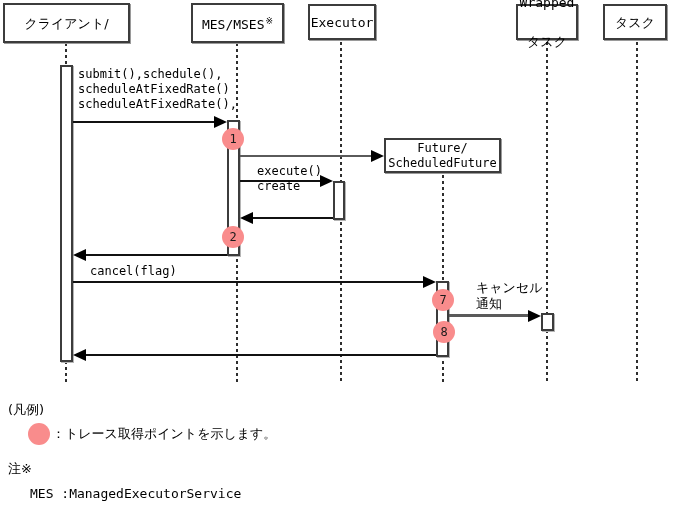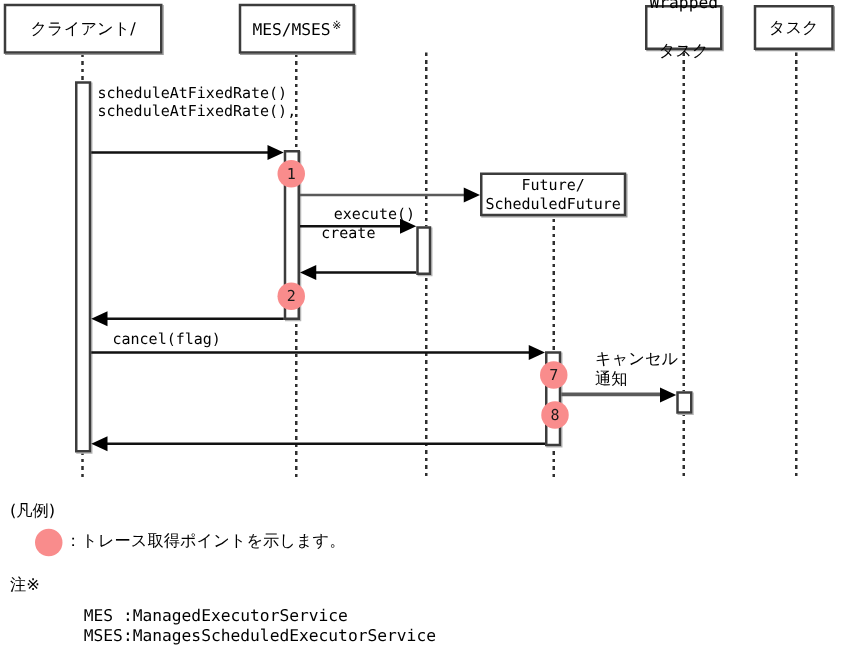--- a/index.html
+++ b/index.html
@@ -46,40 +46,43 @@
   
   .tp{
     position:absolute;width:22px;height:22px;border-radius:50%;
     background:var(--trace-color,#f98c8c);z-index:6;
     display:flex;align-items:center;justify-content:center;
     font-family:"DejaVu Sans Mono","Liberation Mono",monospace;font-size:12px;color:#1a1a1a;
   }
   
   .note-mono{
     position:absolute;font-family:"DejaVu Sans Mono","Liberation Mono",monospace;
-    font-size:13px;white-space:nowrap;margin-left:37px;
+    font-size:13px;white-space:nowrap;
   }
 </style>
 </head>
 <body>
 
 <div id="stage">
 
   <div class="lifeline" style="left:65px;top:43px;height:339px;"></div>
   <div class="lifeline" style="left:236px;top:43px;height:339px;"></div>
   <div class="lifeline" style="left:340px;top:42px;height:340px;"></div>
   <div class="lifeline" style="left:442px;top:175px;height:207px;"></div>
   <div class="lifeline" style="left:546px;top:42px;height:340px;"></div>
   <div class="lifeline" style="left:636px;top:42px;height:340px;"></div>
 
   <div class="hbox" style="left:3px;top:3px;width:123px;height:36px;">
     <span>クライアント/</span>
   </div>
   <div class="hbox" style="left:191px;top:3px;width:89px;height:36px;">
     <span><span class="mono">MES/MSES</span><span class="supmark">※</span></span>
+  </div>
+  <div class="hbox" style="left:308px;top:4px;width:64px;height:32px;">
+    <span class="mono">Executor</span>
   </div>
   <div class="hbox" style="left:516px;top:4px;width:58px;height:32px;gap:24px;">
     <span class="mono">Wrapped</span>
     <span>タスク</span>
   </div>
   <div class="hbox" style="left:603px;top:4px;width:60px;height:32px;">
     <span>タスク</span>
   </div>
 
   <div class="hbox" style="left:384px;top:138px;width:113px;height:31px;font-size:12px;">
@@ -120,25 +123,26 @@
   <div class="msg right gray thick" style="left:449px;top:310px;width:92px;">
     <div class="shaft"></div>
       <div class="head-r"></div>
   </div>
   <div class="msg left" style="left:73px;top:349px;width:363px;">
     <div class="shaft"></div>
       <div class="head-l"></div>
   </div>
 
   <div class="mlabel" style="left:78px;top:67px;">
+    <div>submit(),schedule(),</div>
     <div>scheduleAtFixedRate()</div>
     <div>scheduleAtFixedRate(),</div>
   </div>
   <div class="mlabel" style="left:257px;top:139px;margin-top:40px;">create</div>
-  <div class="mlabel" style="left:257px;top:164px;margin-left:10px;">execute()</div>
+  <div class="mlabel" style="left:257px;top:164px;">execute()</div>
   <div class="mlabel" style="left:90px;top:264px;text-align:right;">cancel(flag)</div>
   <div class="jlabel" style="left:476px;top:280px;">
     <div>キャンセル</div>
     <div>通知</div>
   </div>
 
   <div class="tp" style="left:222px;top:128px;">
       <span>1</span>
     </div>
   <div class="tp" style="left:222px;top:226px;">
@@ -150,15 +154,14 @@
   <div class="tp" style="left:433px;top:321px;">
       <span>8</span>
     </div>
 
   <div class="jlabel" style="left:8px;top:402px;">(凡例)</div>
   <div class="tp" style="left:28px;top:423px;"></div>
   <div class="jlabel" style="left:52px;top:426px;">：トレース取得ポイントを示します。</div>
 
   <div class="jlabel" style="left:8px;top:461px;">注※</div>
   <div class="note-mono" style="left:30px;top:486px;">MES :ManagedExecutorService</div>
-  <div class="note-mono" style="left:30px;top:502px;">MSES:ManagesScheduledExecutorService</div>
 
 </div>
 
 </body></html>

